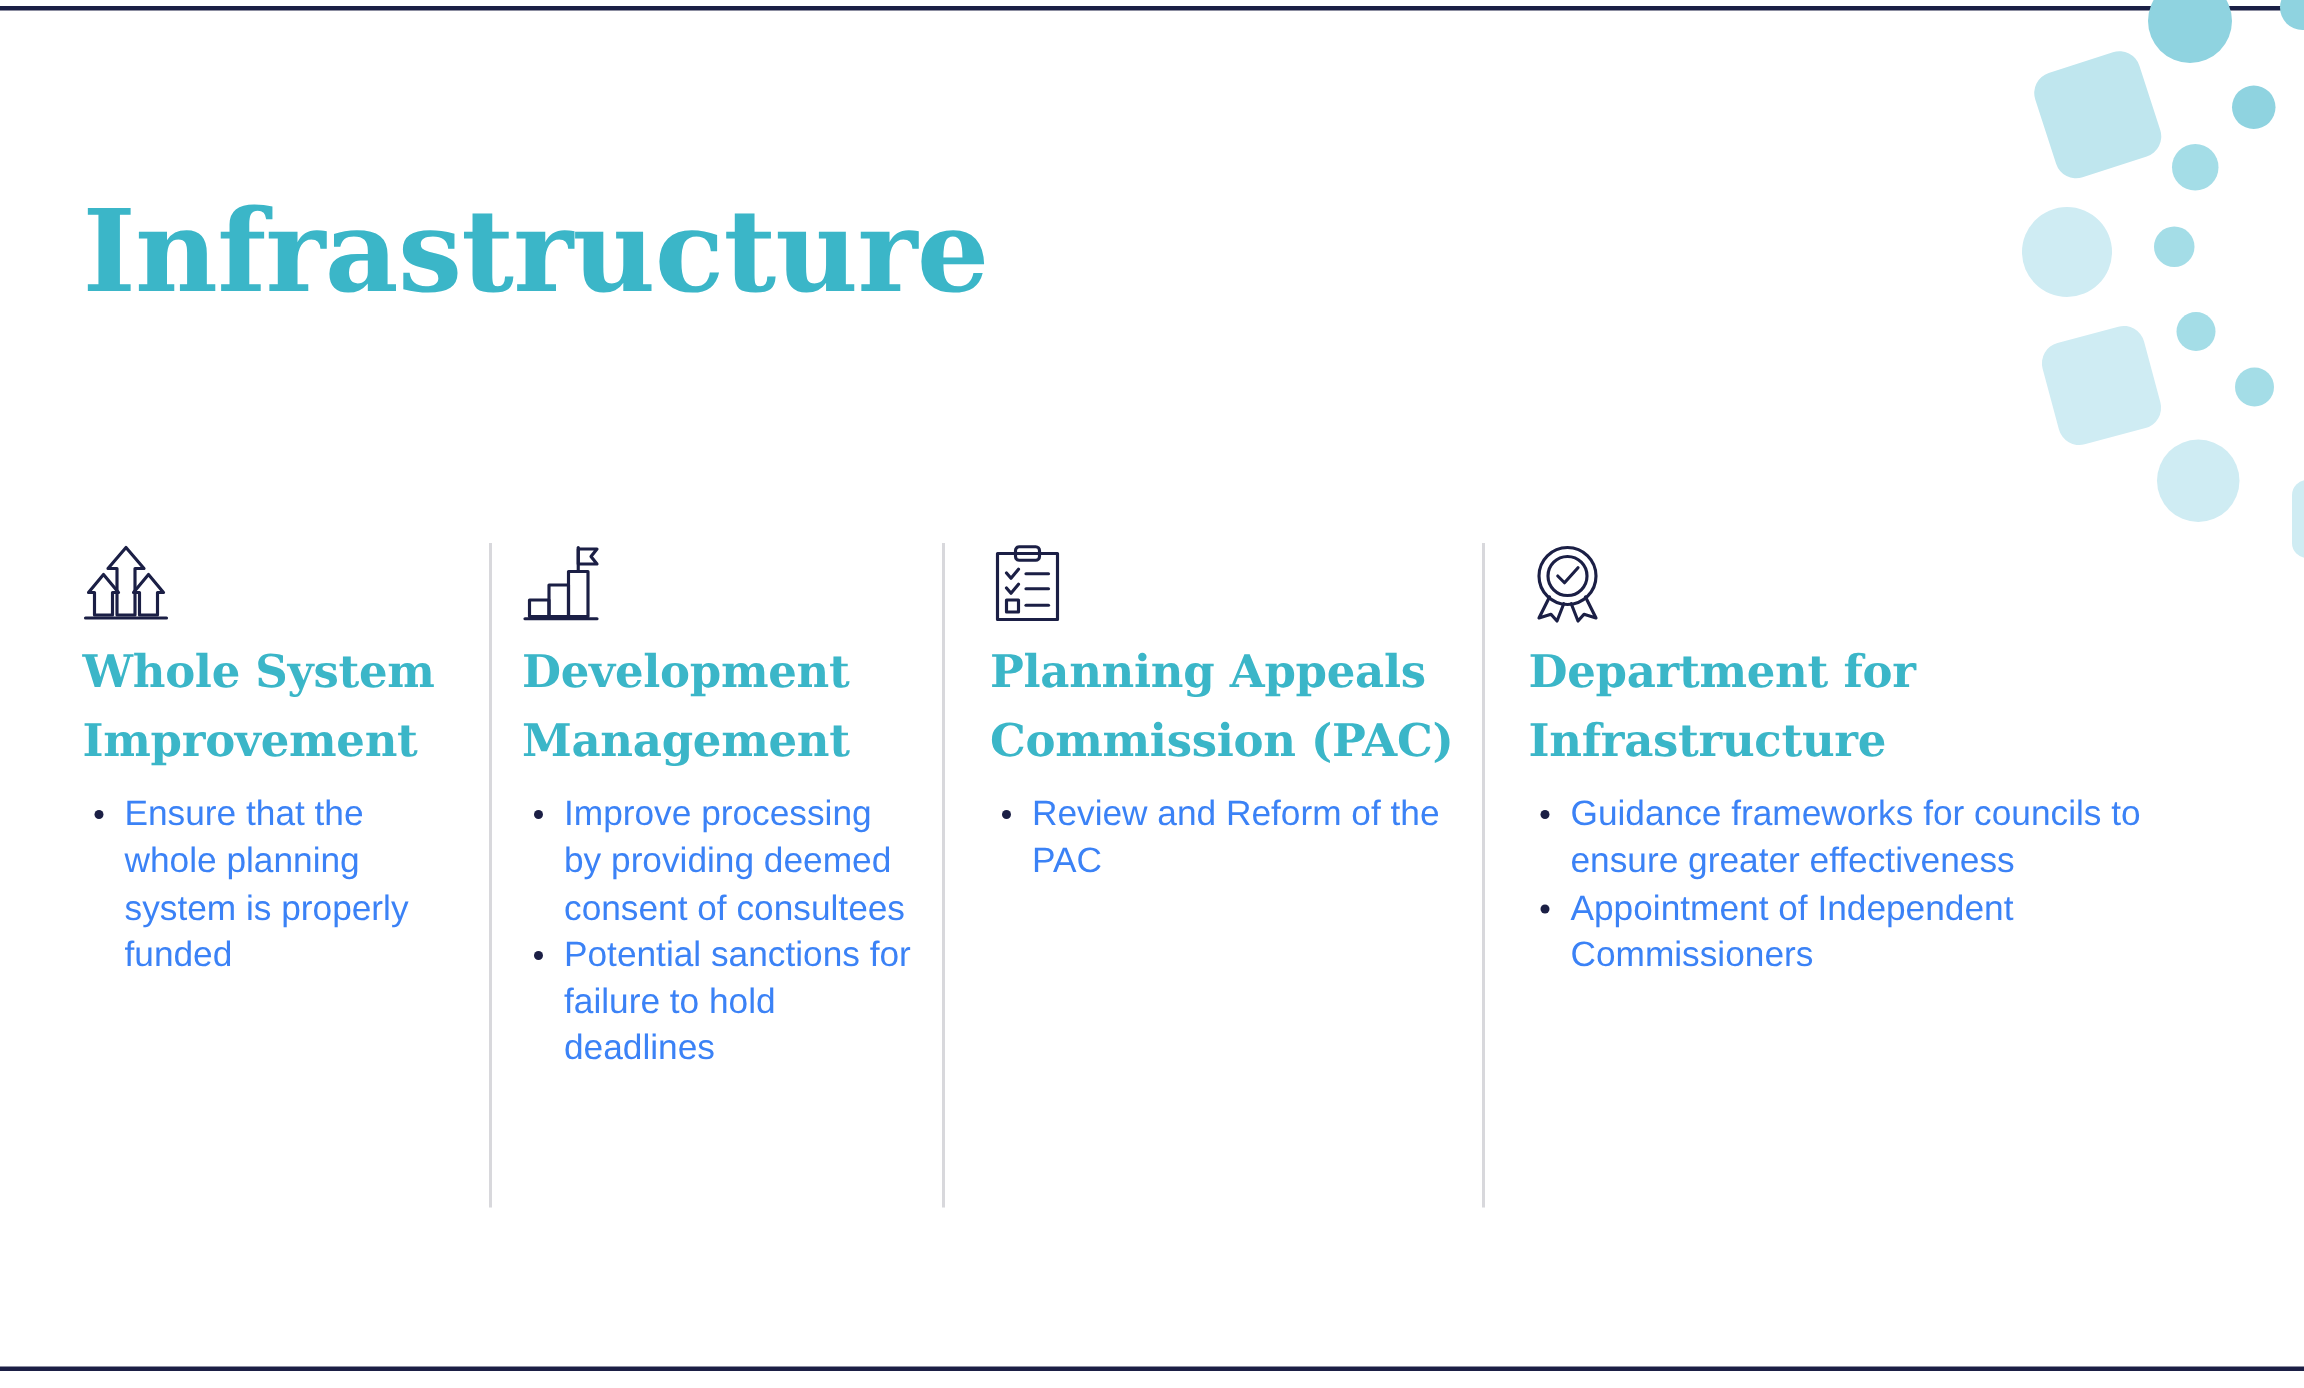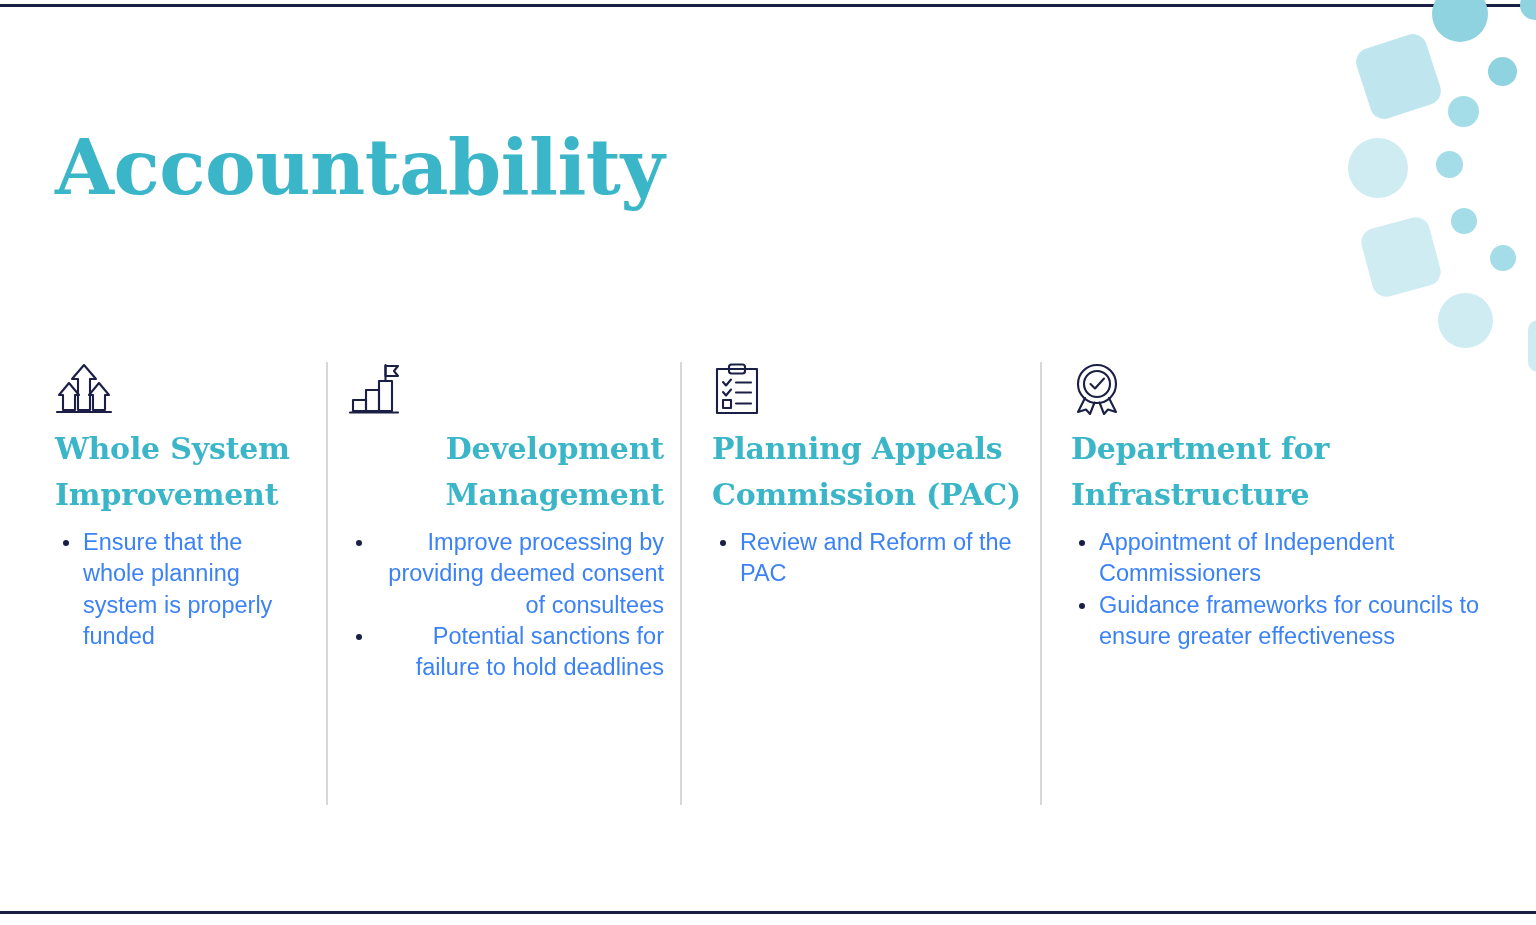--- a/index.html
+++ b/index.html
@@ -78,21 +78,21 @@
     height: 460px;
     display: flex;
     align-items: stretch;
   }
   .col {
     position: relative;
     box-sizing: border-box;
     padding-right: 18px;
   }
   .col-1 { width: 328px; padding-left: 55px; }
-  .col-2 { width: 354px; padding-left: 20px; text-align: right; }
+  .col-2 { width: 302px; padding-left: 20px; }
   .col-3 { width: 360px; padding-left: 30px; }
   .col-4 { width: 468px; padding-left: 29px; }
   .divider {
     position: absolute;
     right: 0;
     top: 0;
     width: 2px;
     height: 443px;
     background: #d8d8dc;
   }
@@ -155,21 +155,21 @@
     <div class="dot" style="left:18px;top:138px;width:60px;height:60px;background:#cfecf3;"></div>
     <div class="dot" style="left:106px;top:151px;width:27px;height:27px;background:#a4dde7;"></div>
     <div class="dot" style="left:121px;top:208px;width:26px;height:26px;background:#a4dde7;"></div>
     <div class="sq" style="left:36px;top:222px;width:70px;height:70px;background:#cfecf3;transform:rotate(-15deg);"></div>
     <div class="dot" style="left:160px;top:245px;width:26px;height:26px;background:#a4dde7;"></div>
     <div class="dot" style="left:108px;top:293px;width:55px;height:55px;background:#cfecf3;"></div>
     <div class="sq" style="left:198px;top:320px;width:40px;height:52px;background:#cfecf3;border-radius:10px;"></div>
     <div class="dot" style="left:190px;top:-10px;width:30px;height:30px;background:#8fd3e0;"></div>
   </div>
 
-  <div class="title">Accountability</div>
+  <div class="title">Infrastructure</div>
 
   <div class="columns">
 
     <div class="col col-1">
       <div class="col-icon">
         <svg width="58" height="54" viewBox="0 0 58 54" fill="none" stroke="#1b1f45" stroke-width="2.1" stroke-linejoin="round" stroke-linecap="round">
           <path d="M29 3 L41 17 L35 17 L35 48 L23 48 L23 17 L17 17 Z"></path>
           <path d="M14 21 L24 33 L20 33 L20 48 L8 48 L8 33 L4 33 Z"></path>
           <path d="M44 21 L54 33 L50 33 L50 48 L38 48 L38 33 L34 33 Z"></path>
           <path d="M2 50 L56 50"></path>
@@ -226,19 +226,19 @@
         <svg width="52" height="54" viewBox="0 0 52 54" fill="none" stroke="#1b1f45" stroke-width="2.1" stroke-linejoin="round" stroke-linecap="round">
           <circle cx="26" cy="22" r="19"></circle>
           <circle cx="26" cy="22" r="13"></circle>
           <path d="M19.5 22 L24 26.5 L33 16.5"></path>
           <path d="M14 36 L7 50 L15 47.5 L19 52 L23.5 40.5"></path>
           <path d="M38 36 L45 50 L37 47.5 L33 52 L28.5 40.5"></path>
         </svg>
       </div>
       <div class="col-title">Department for Infrastructure</div>
       <ul class="bullets">
+        <li>Guidance frameworks for councils to ensure greater effectiveness</li>
         <li>Appointment of Independent Commissioners</li>
-        <li>Guidance frameworks for councils to ensure greater effectiveness</li>
       </ul>
     </div>
 
   </div>
 </div>
 
 </body></html>

